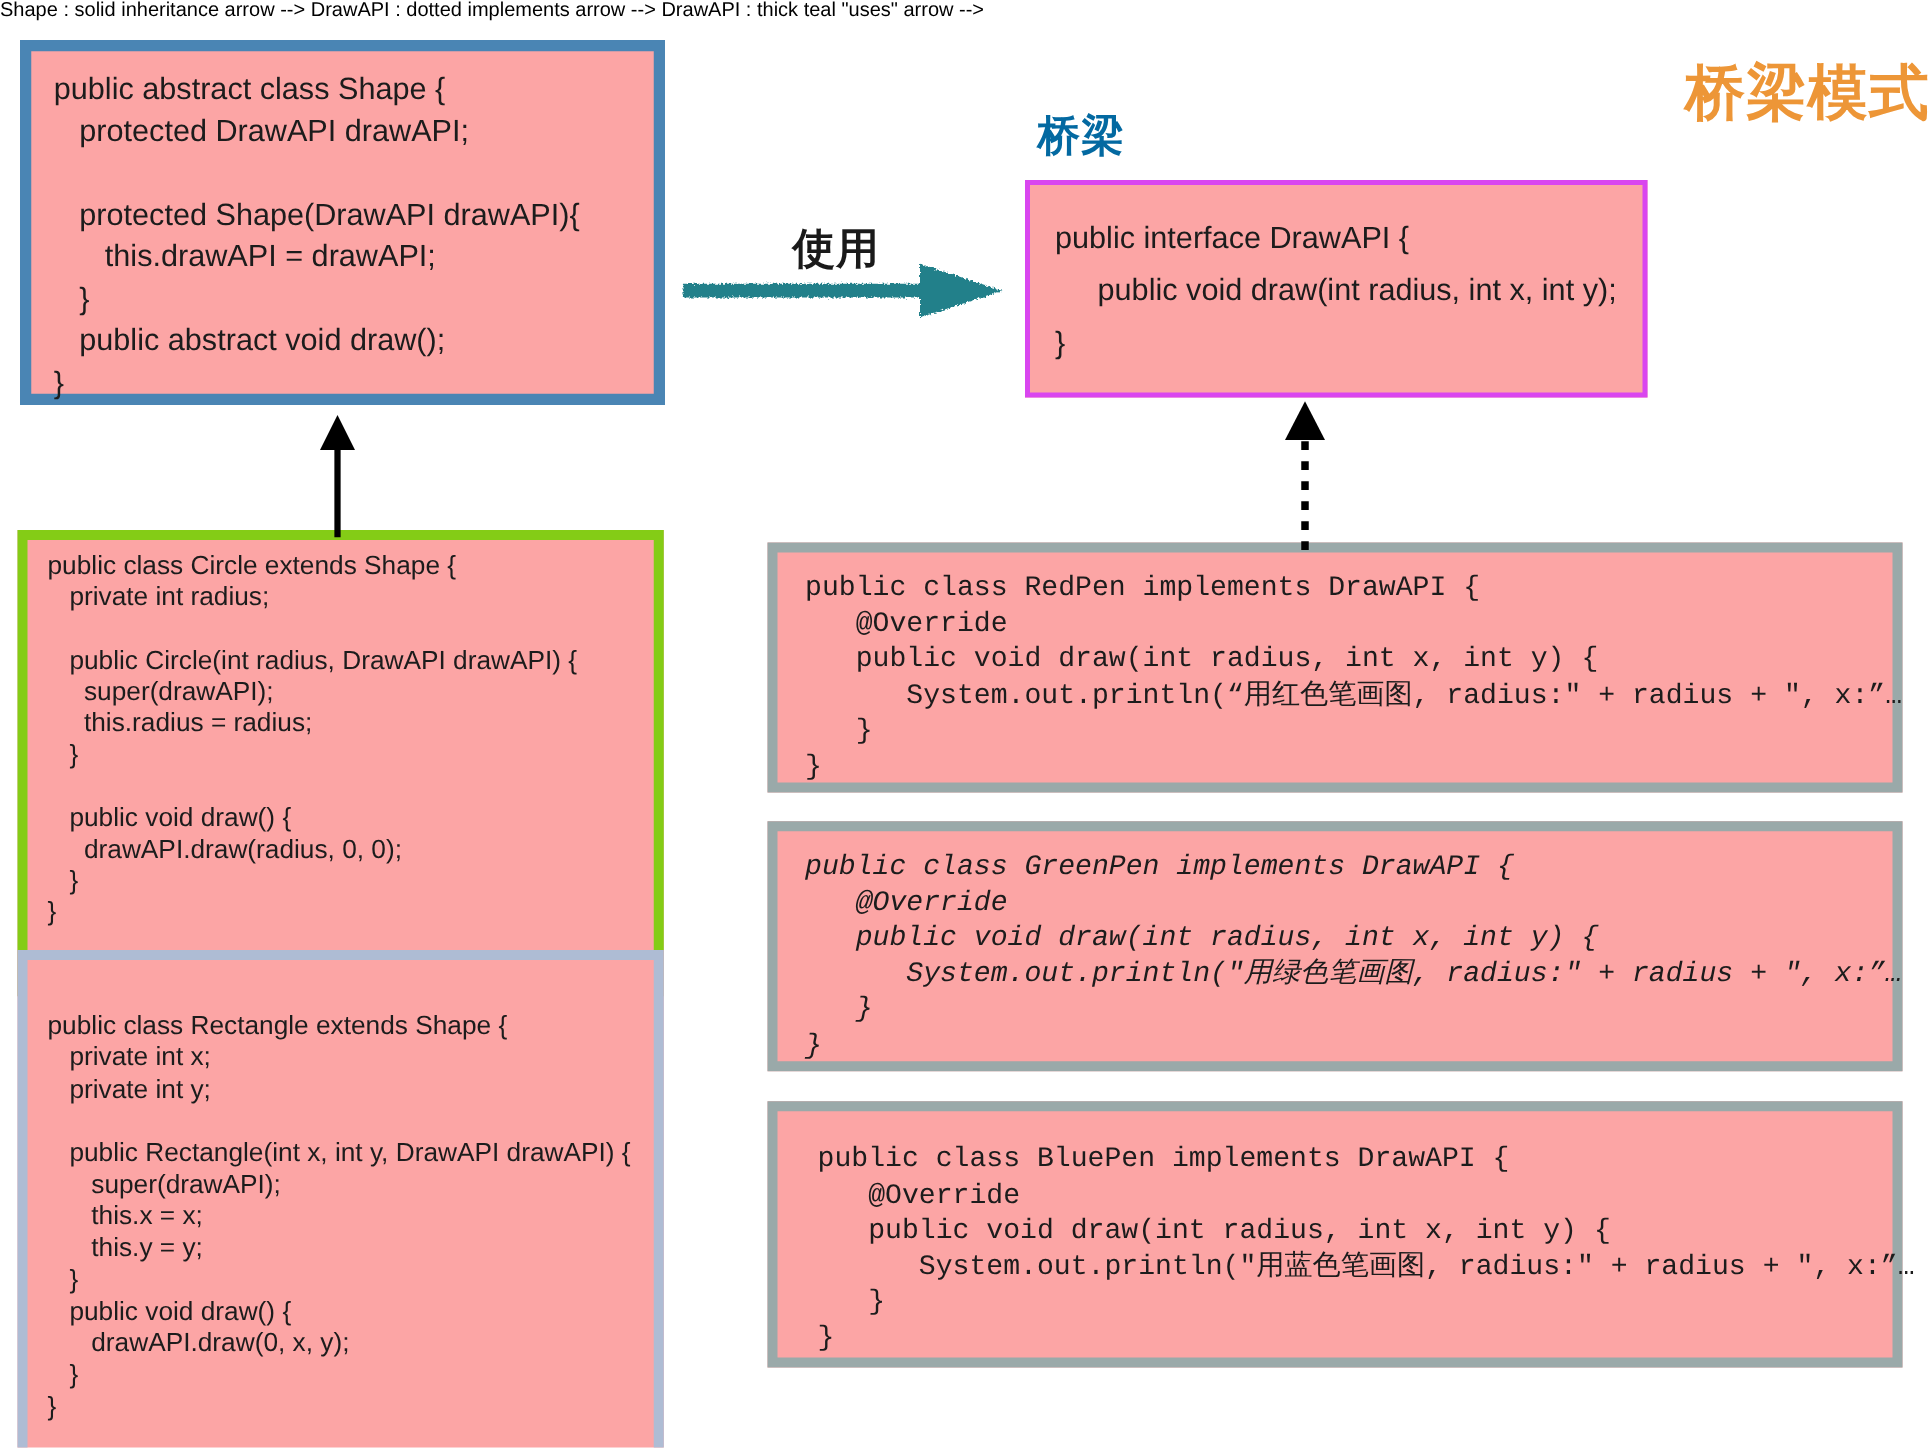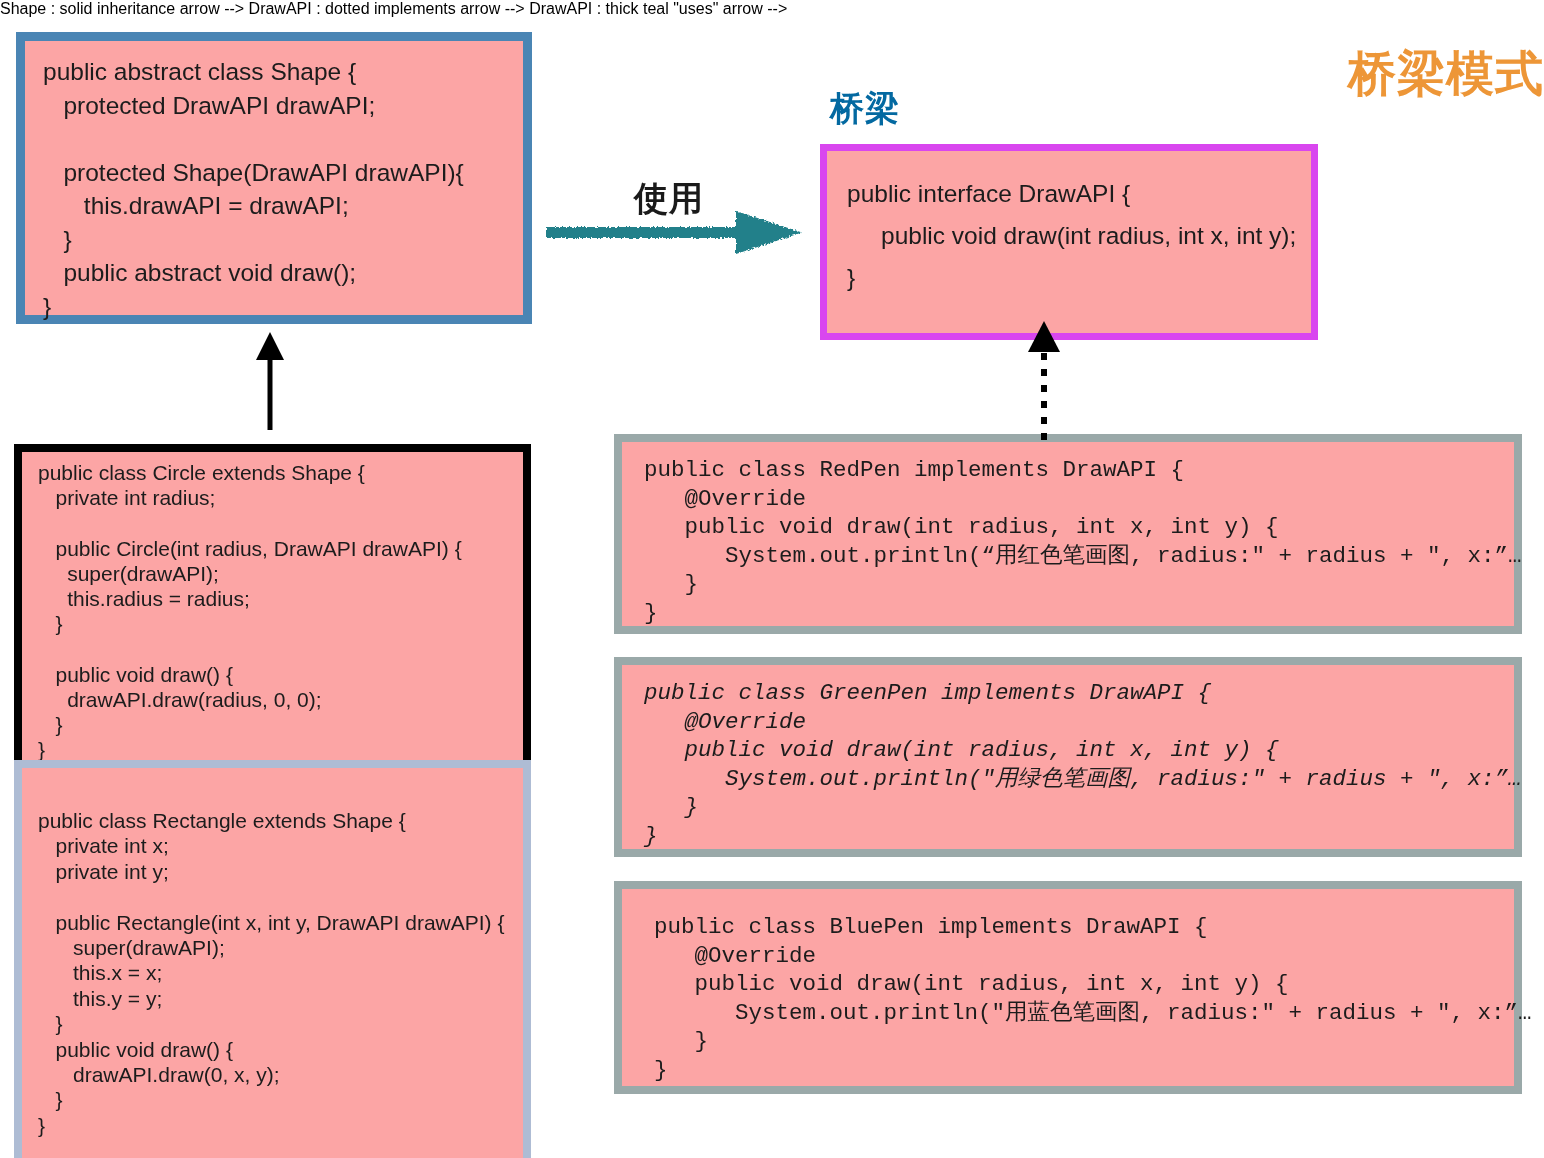--- a/index.html
+++ b/index.html
@@ -35,32 +35,31 @@
   #shape-box{
     left:16px;top:32px;width:516px;height:292px;
     border:9px solid #4a85b4;
   }
   #shape-box .code-text{
     font-size:24.5px;line-height:33.5px;padding:14px 0 0 18px;
   }
 
   
   #drawapi-box{
-    left:820px;top:144px;width:498px;height:196px;
-    border:7px solid #d946ef;
+    left:820px;top:144px;width:498px;height:174px;
+    border:4px solid #d946ef;
   }
   #drawapi-box .code-text{
     font-size:24.5px;line-height:42px;padding:22px 0 0 20px;
   }
 
   
   #circle-box{
     left:14px;top:424px;width:517px;height:373px;
-    border:8px solid #000000;
-    margin-top:20px;
+    border:8px solid #84cc16;
   }
   #circle-box .code-text{
     font-size:21px;line-height:25.2px;padding:8px 0 0 16px;
   }
 
   
   #rectangle-box{
     left:14px;top:760px;width:517px;height:436px;
     border:8px solid #aebcd4;
   }

